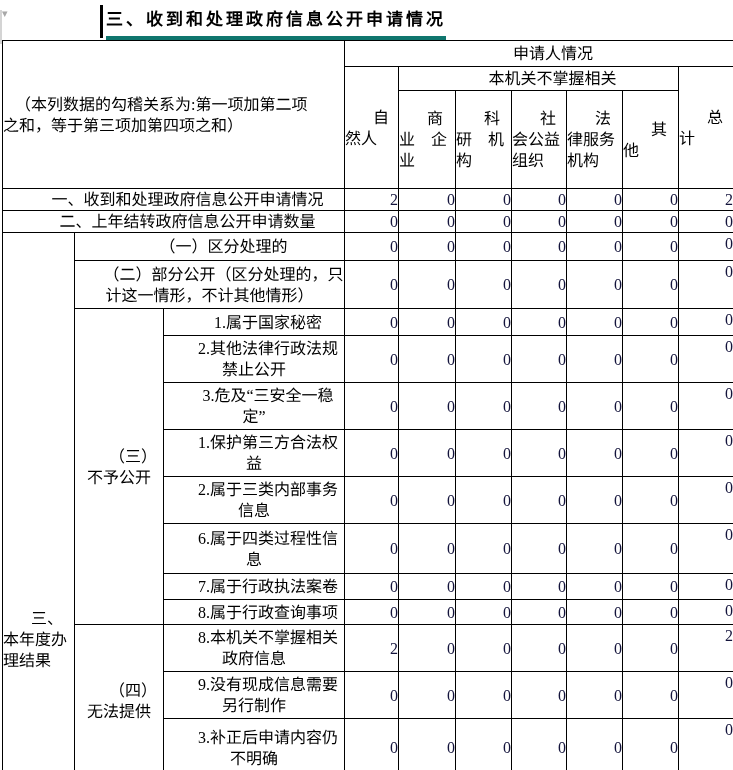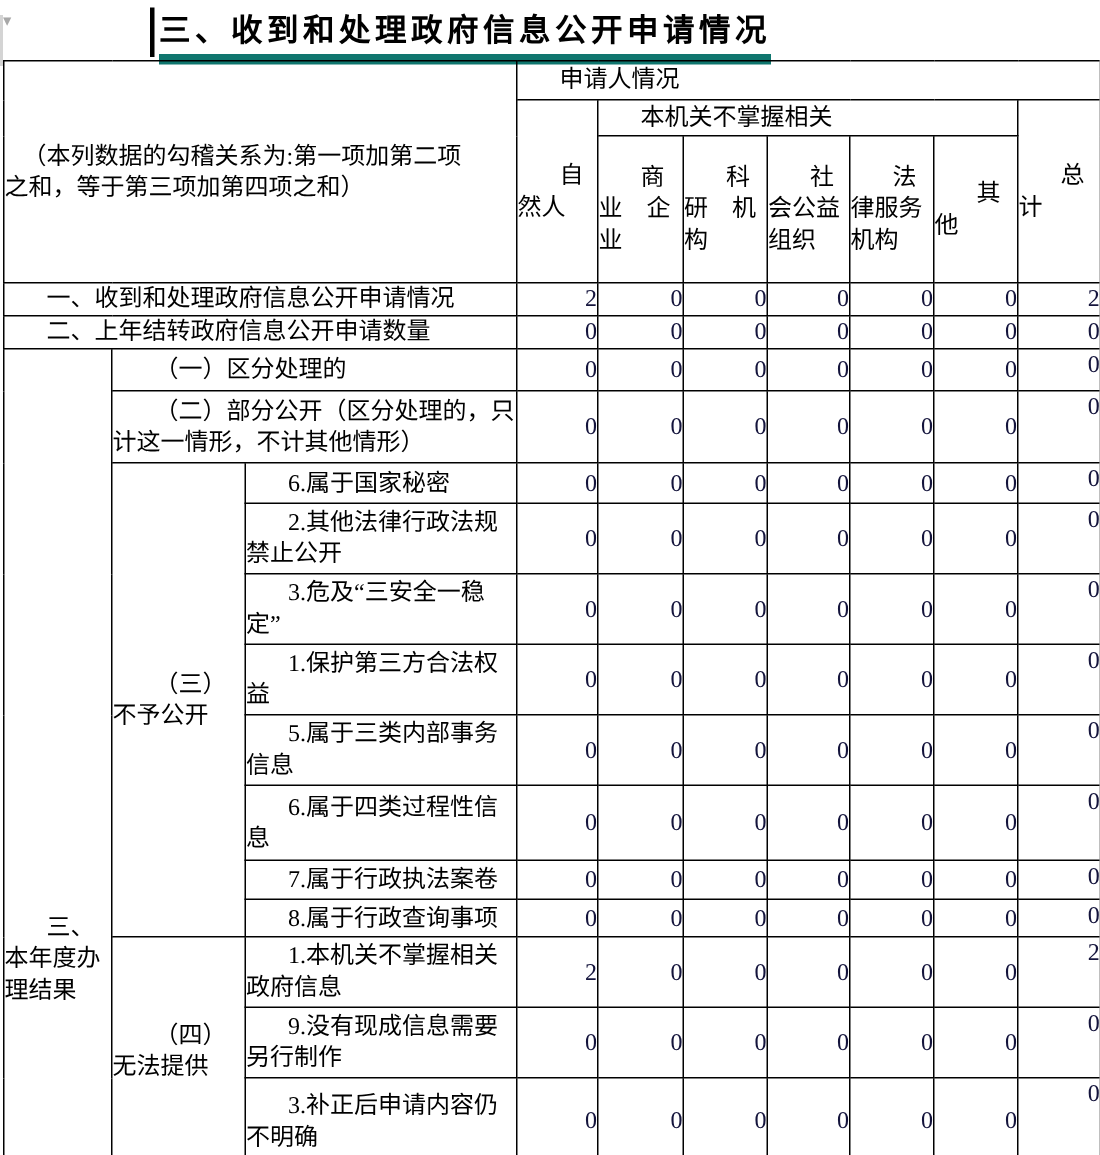--- a/index.html
+++ b/index.html
@@ -9,33 +9,33 @@
     color:#000;
   }
   
   .page-edge{position:absolute;left:0;top:10px;width:2px;height:34px;background:#d4d4d4;}
   .collapse-marker{position:absolute;left:2px;top:8px;font-size:11px;color:#a8a8a8;
     font-family:"DejaVu Sans",sans-serif;line-height:11px;}
   
   .title-wrap{position:absolute;left:100px;top:5px;display:flex;align-items:flex-start;}
   .caret-bar{width:3px;height:33px;background:#000;margin-right:3px;}
   .doc-title{
-    font-size:21px;font-weight:bold;letter-spacing:3px;line-height:30px;
-    border-bottom:7px solid #0f766e;padding-bottom:1px;white-space:nowrap;
+    font-size:17px;font-weight:bold;letter-spacing:3px;line-height:30px;
+    border-bottom:4px solid #0f766e;padding-bottom:1px;white-space:nowrap;
   }
   
   table.report{
     position:absolute;left:2px;top:40px;width:731px;
     border-collapse:collapse;table-layout:fixed;
   }
   table.report td{
     border:1px solid #000;font-size:16px;line-height:21px;
     padding:0;overflow:hidden;
   }
-  td.c{white-space:pre-line;text-indent:28px;text-align:left;
+  td.c{white-space:pre-line;text-indent:28px;text-align:center;
     padding:1px 2px;vertical-align:middle;}
   td.note{white-space:pre-line;text-indent:12px;text-align:left;
     padding:1px 3px;vertical-align:middle;}
   td.hv{white-space:pre-line;text-indent:28px;text-align:left;
     padding:1px 2px;vertical-align:middle;}
   td.num{text-align:right;padding-right:8px;vertical-align:middle;
     color:#14143c;font-size:16px;}
   td.num-total{vertical-align:top;padding-top:2px;}
   td.group-a{vertical-align:top;white-space:pre-line;text-indent:28px;padding:0 2px;}
   .group-a-inner{margin-top:354px;white-space:pre-line;text-indent:28px;}
@@ -143,21 +143,21 @@
     <td class="num">0</td>
     <td class="num">0</td>
     <td class="num">0</td>
     <td class="num">0</td>
     <td class="num num-total">0</td>
   </tr>
 
   <tr style="height:27px">
     <td class="c" rowspan="8">（三）
 不予公开</td>
-    <td class="c">6.属于国家秘密</td>
+    <td class="c">1.属于国家秘密</td>
     <td class="num">0</td>
     <td class="num">0</td>
     <td class="num">0</td>
     <td class="num">0</td>
     <td class="num">0</td>
     <td class="num">0</td>
     <td class="num num-total">0</td>
   </tr>
   <tr style="height:47px">
     <td class="c">2.其他法律行政法规
@@ -186,21 +186,21 @@
 益</td>
     <td class="num">0</td>
     <td class="num">0</td>
     <td class="num">0</td>
     <td class="num">0</td>
     <td class="num">0</td>
     <td class="num">0</td>
     <td class="num num-total">0</td>
   </tr>
   <tr style="height:47px">
-    <td class="c">5.属于三类内部事务
+    <td class="c">2.属于三类内部事务
 信息</td>
     <td class="num">0</td>
     <td class="num">0</td>
     <td class="num">0</td>
     <td class="num">0</td>
     <td class="num">0</td>
     <td class="num">0</td>
     <td class="num num-total">0</td>
   </tr>
   <tr style="height:50px">
@@ -231,21 +231,21 @@
     <td class="num">0</td>
     <td class="num">0</td>
     <td class="num">0</td>
     <td class="num">0</td>
     <td class="num num-total">0</td>
   </tr>
 
   <tr style="height:47px">
     <td class="c" rowspan="3">（四）
 无法提供</td>
-    <td class="c">1.本机关不掌握相关
+    <td class="c">8.本机关不掌握相关
 政府信息</td>
     <td class="num">2</td>
     <td class="num">0</td>
     <td class="num">0</td>
     <td class="num">0</td>
     <td class="num">0</td>
     <td class="num">0</td>
     <td class="num num-total">2</td>
   </tr>
   <tr style="height:47px">

